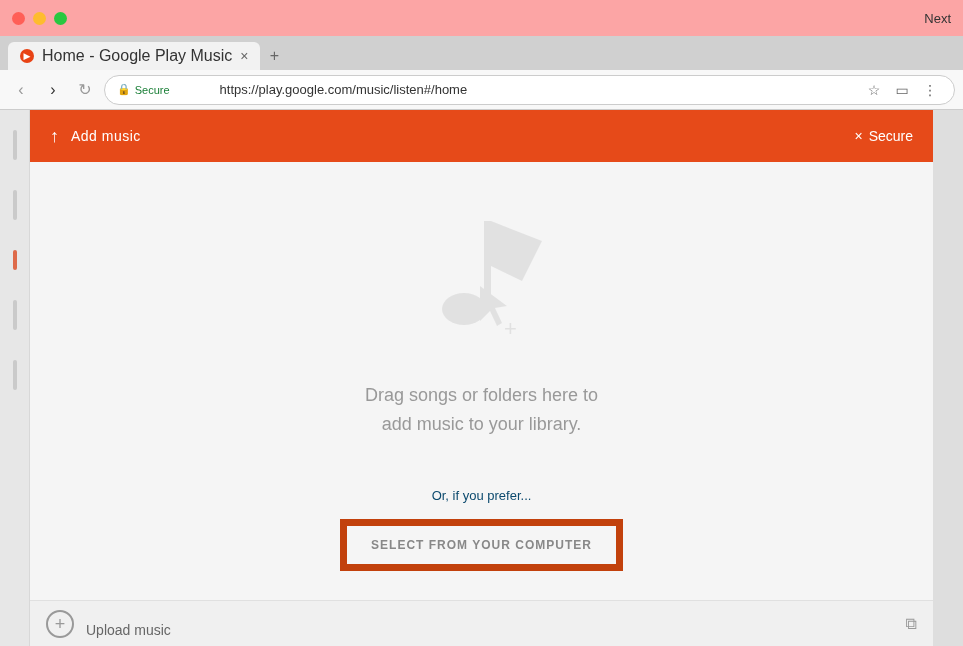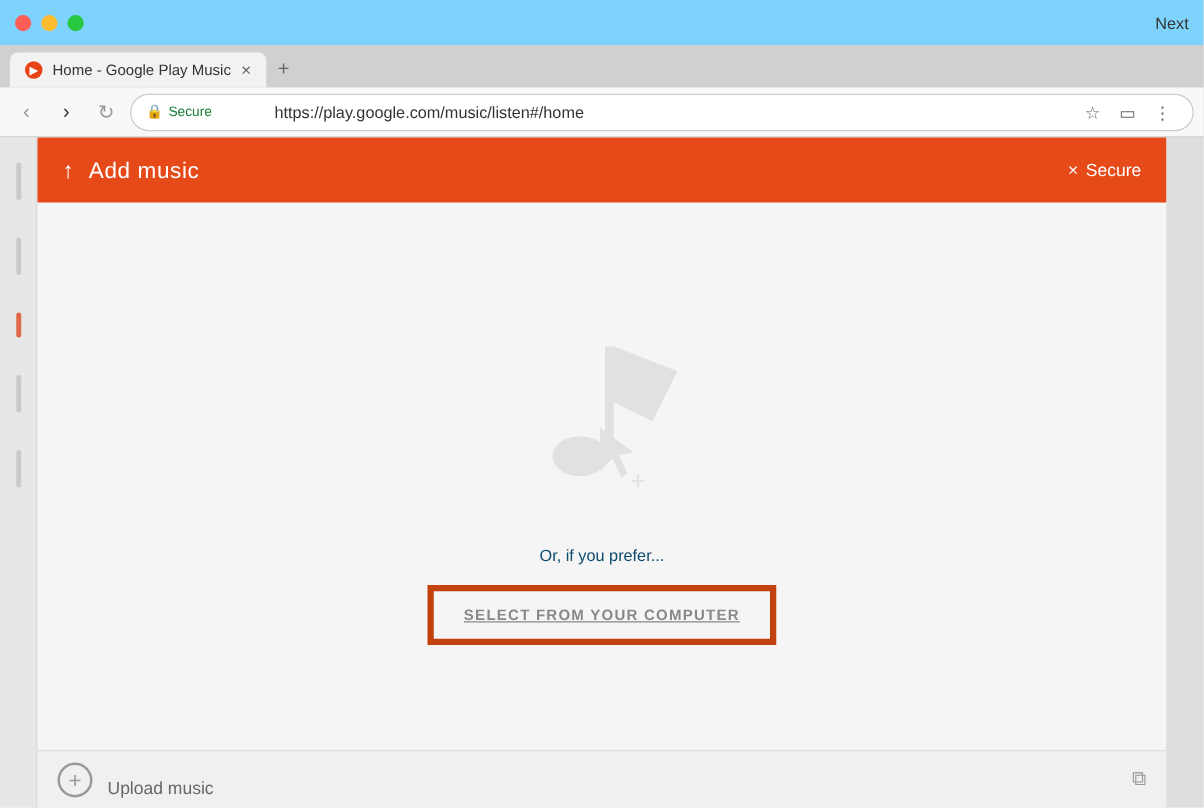--- a/index.html
+++ b/index.html
@@ -16,21 +16,21 @@
     
     .browser-chrome {
       background: #ddd;
       width: 100%;
     }
 
     .title-bar {
       display: flex;
       align-items: center;
       justify-content: space-between;
-      background: #7dd3fc;
+      background: #fca5a5;
       height: 36px;
       padding: 0 12px;
     }
 
     .window-controls {
       display: flex;
       gap: 8px;
       align-items: center;
     }
 
@@ -74,21 +74,21 @@
       border-radius: 50%;
       display: flex;
       align-items: center;
       justify-content: center;
       font-size: 9px;
       color: white;
       flex-shrink: 0;
     }
 
     .tab-title {
-      font-size: 12px;
+      font-size: 16px;
       color: #333;
       white-space: nowrap;
       overflow: hidden;
       text-overflow: ellipsis;
       flex: 1;
     }
 
     .tab-close {
       font-size: 14px;
       color: #666;
@@ -260,21 +260,21 @@
       display: flex;
       align-items: center;
       gap: 12px;
     }
 
     .upload-icon {
       font-size: 18px;
     }
 
     .modal-title {
-      font-size: 18px;
+      font-size: 14px;
       font-weight: 400;
       letter-spacing: 0.5px;
     }
 
     .modal-close {
       display: flex;
       align-items: center;
       gap: 6px;
       cursor: pointer;
       font-size: 14px;
@@ -316,30 +316,29 @@
       margin-bottom: 50px;
     }
 
     .prefer-text {
       font-size: 13px;
       color: #0c4a6e;
       margin-bottom: 16px;
     }
 
     .select-btn {
-      border: 5px solid #c2410c;
+      border: 7px solid #c2410c;
       background: transparent;
       color: #888;
       font-size: 12px;
       font-weight: 600;
       letter-spacing: 1px;
       padding: 12px 24px;
       cursor: pointer;
       text-transform: uppercase;
-      text-decoration: underline;
     }
 
     
     .bottom-bar {
       height: 46px;
       background: #f0f0f0;
       border-top: 1px solid #e0e0e0;
       display: flex;
       align-items: center;
       padding: 0 16px;
@@ -453,20 +452,24 @@
             <rect x="62" y="30" width="7" height="90" fill="#aaa"></rect>
 
             <path d="M69 30 L120 50 L100 90 L69 75 Z" fill="#aaa"></path>
 
             <path d="M58 95 L58 130 L68 120 L75 135 L80 132 L73 117 L85 115 Z" fill="#aaa"></path>
 
             <text x="82" y="145" font-size="22" fill="#aaa" font-family="Arial">+</text>
           </svg>
         </div>
 
+        <p class="drag-text">
+          <span>Drag songs or folders here to</span><br>
+          <span>add music to your library.</span>
+        </p>
 
         <p class="prefer-text">Or, if you prefer...</p>
 
         <button class="select-btn">SELECT FROM YOUR COMPUTER</button>
       </div>
 
       <div class="bottom-bar">
         <button class="upload-btn">+</button>
         <span class="upload-label">Upload music</span>
         <span class="external-link-icon">⧉</span>

